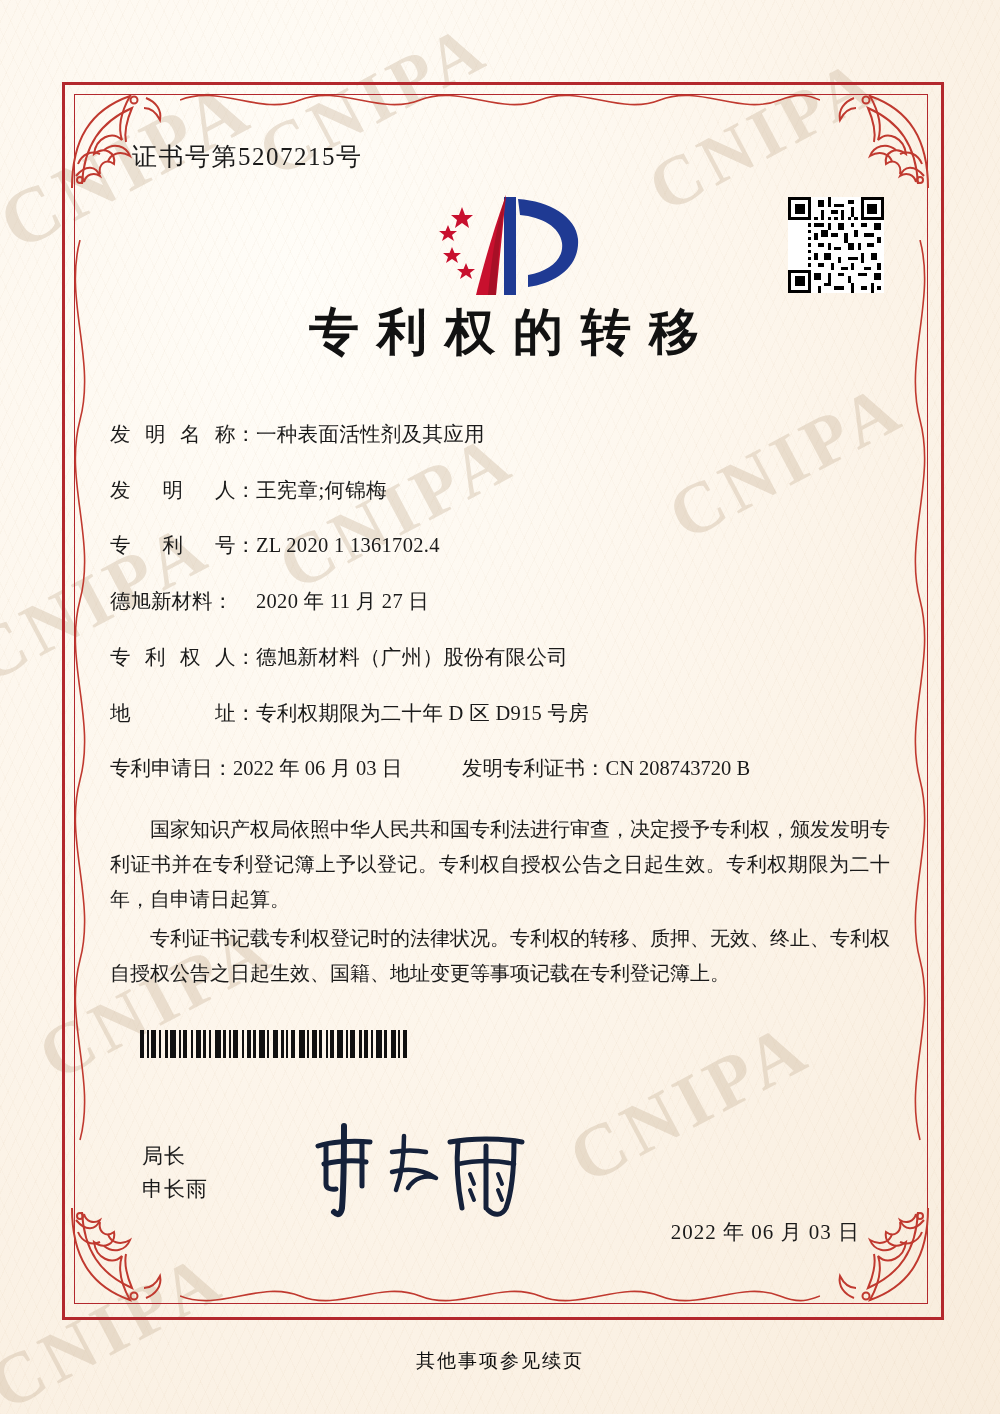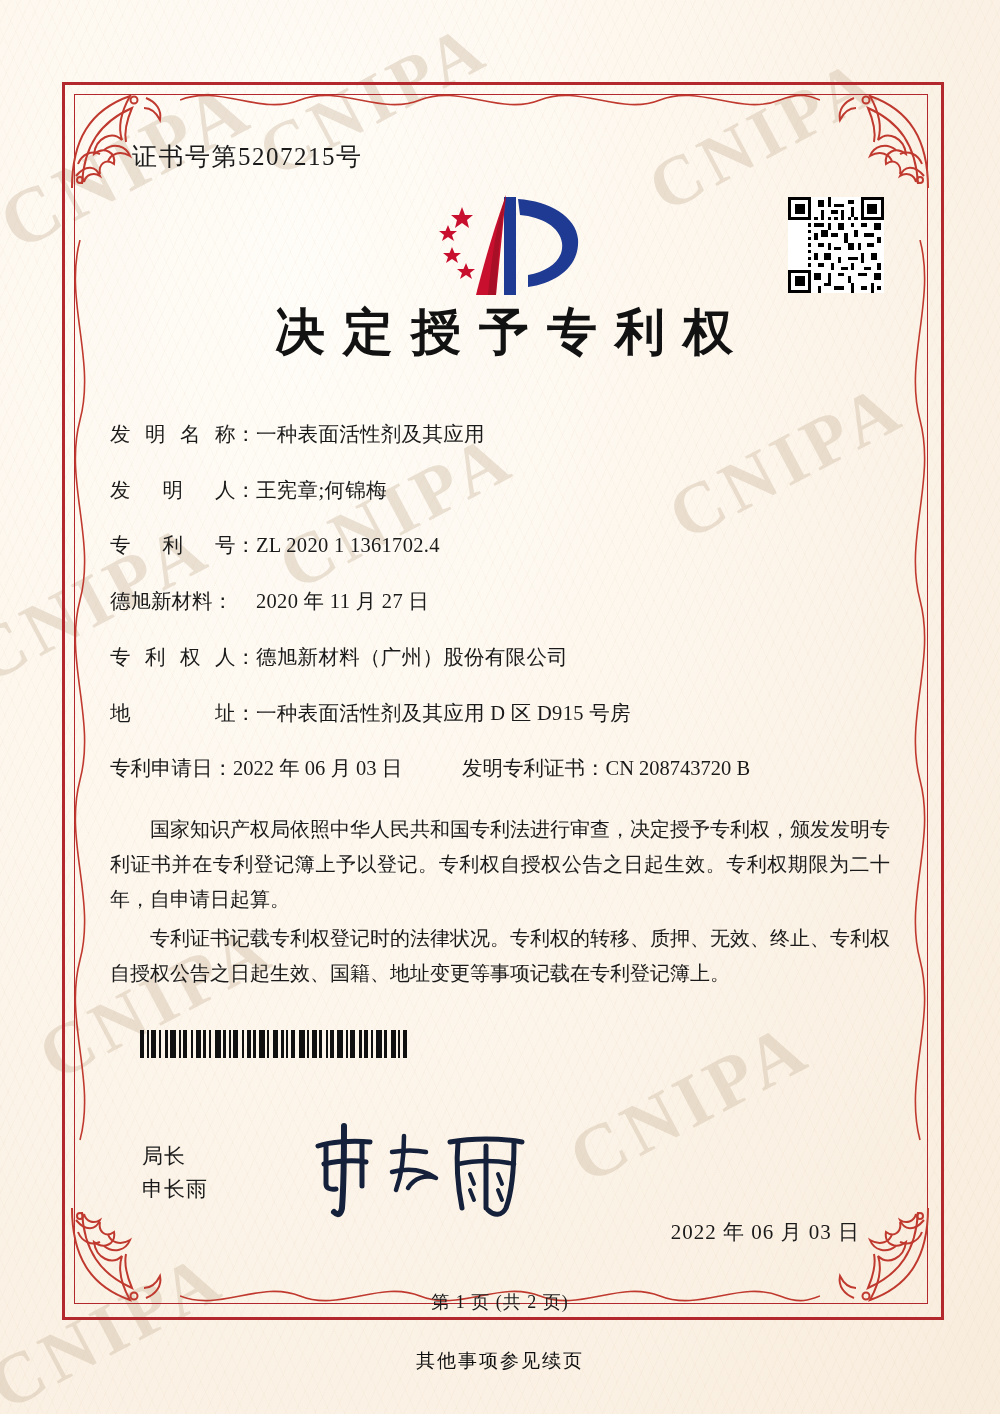--- a/index.html
+++ b/index.html
@@ -428,21 +428,21 @@
             <rect x="11" y="26" width="2" height="1"></rect>
           <rect x="14" y="27" width="3" height="1"></rect>
             <rect x="19" y="26" width="1" height="3"></rect>
           <rect x="22" y="27" width="2" height="1"></rect>
             <rect x="25" y="26" width="1" height="3"></rect>
           <rect x="27" y="27" width="1" height="1"></rect>
         </g>
       </svg>
     </div>
 
-    <div class="main-title">决定授予专利权</div>
+    <div class="main-title">专利权的转移</div>
 
     <div class="fields">
 
       <div class="field-row">
         <div class="field-label spread">
           <span>发</span>
             <span>明</span>
             <span>名</span>
             <span>称：</span>
         </div>
@@ -481,21 +481,21 @@
         </div>
         <div class="field-value">德旭新材料（广州）股份有限公司</div>
       </div>
 
       <div class="field-row">
         <div class="field-label spread">
           <span>地</span>
             <span>址：</span>
         </div>
         <div class="field-value">
-          <span class="line2">一种表面活性剂及其应用 D 区 D915 号房</span>
+          <span class="line2">专利权期限为二十年 D 区 D915 号房</span>
         </div>
       </div>
 
       <div class="pub-row">
         <div class="pub-left">
           <span>专利申请日：</span><span>2022 年 06 月 03 日</span>
         </div>
         <div class="pub-right">
           <span>发明专利证书：</span><span>CN 208743720 B</span>
         </div>
@@ -619,15 +619,14 @@
       <path d="M186,34 L186,96" stroke-width="5"></path>
       <path d="M170,62 L174,72" stroke-width="4"></path>
       <path d="M170,78 L174,88" stroke-width="4"></path>
       <path d="M198,62 L202,72" stroke-width="4"></path>
       <path d="M198,78 L202,88" stroke-width="4"></path>
     </g>
   </svg>
 
   <div class="sign-date">2022 年 06 月 03 日</div>
 
-  <div class="page-no">第 1 页 (共 2 页)</div>
   <div class="footer-note">其他事项参见续页</div>
 </div>
 
 </body></html>

